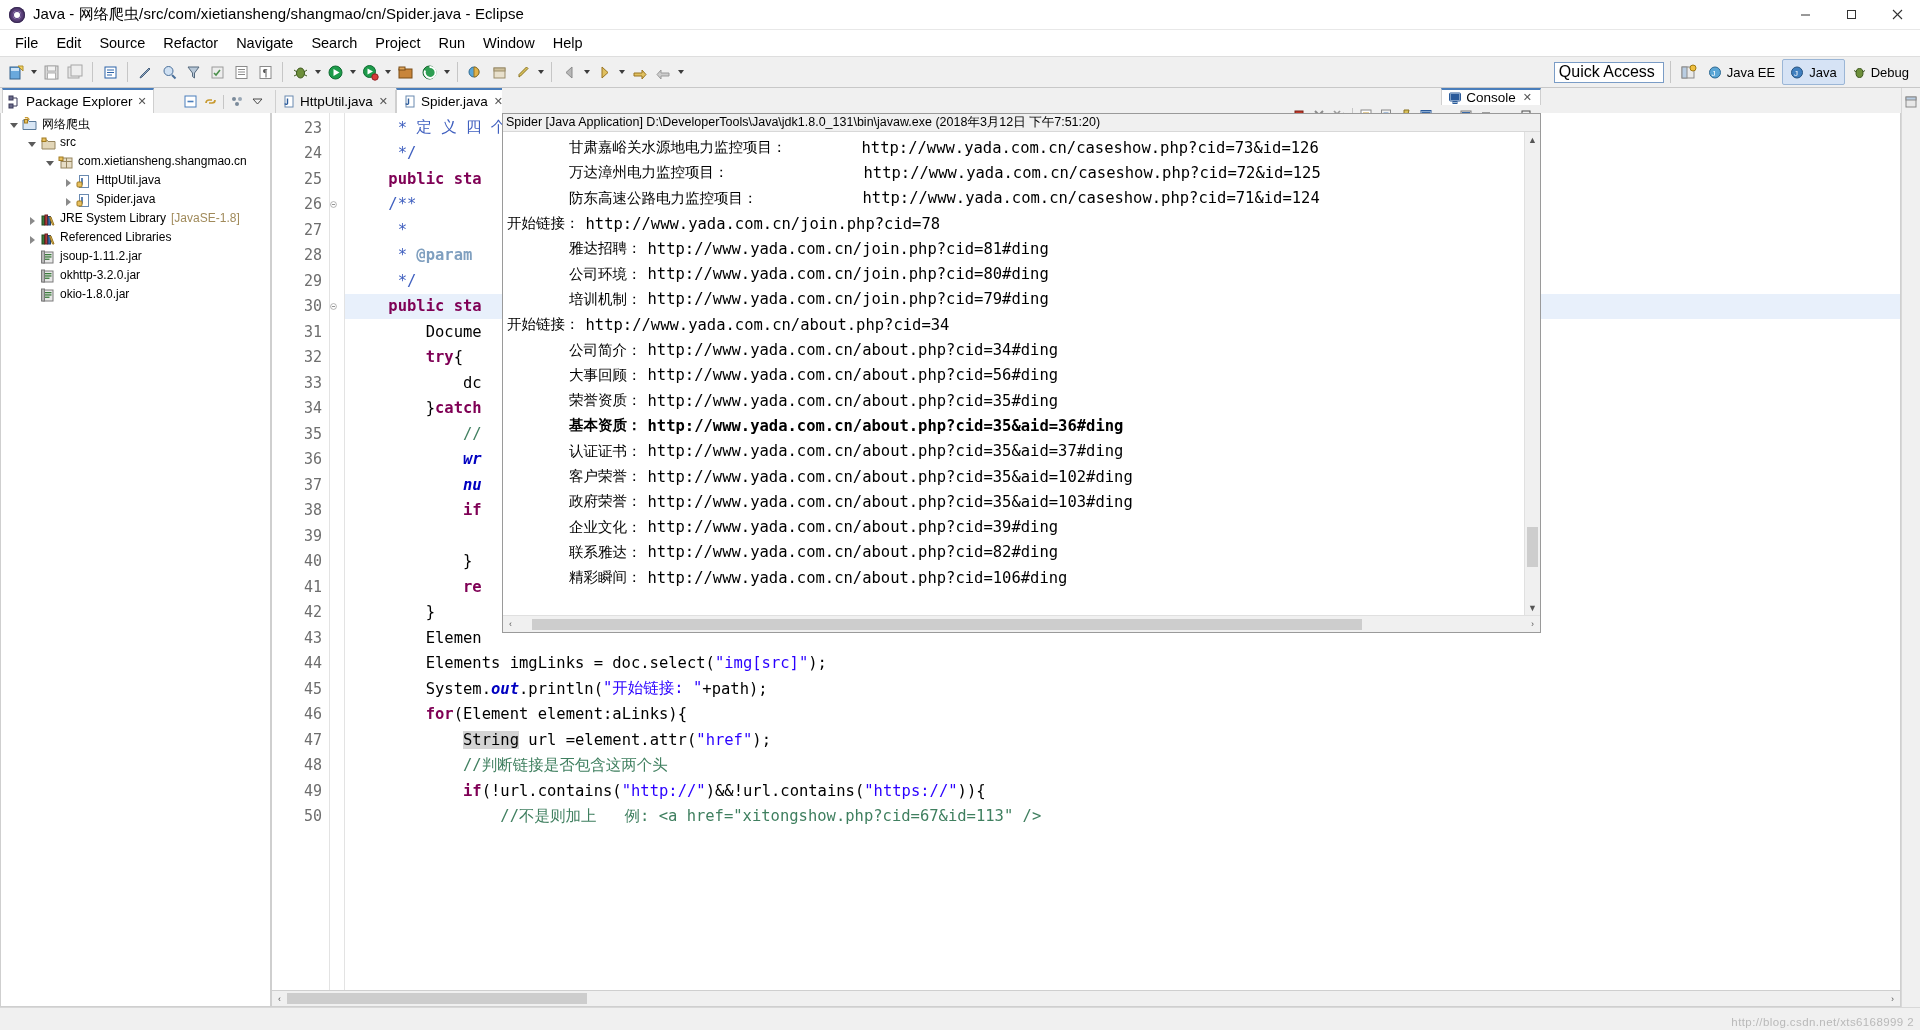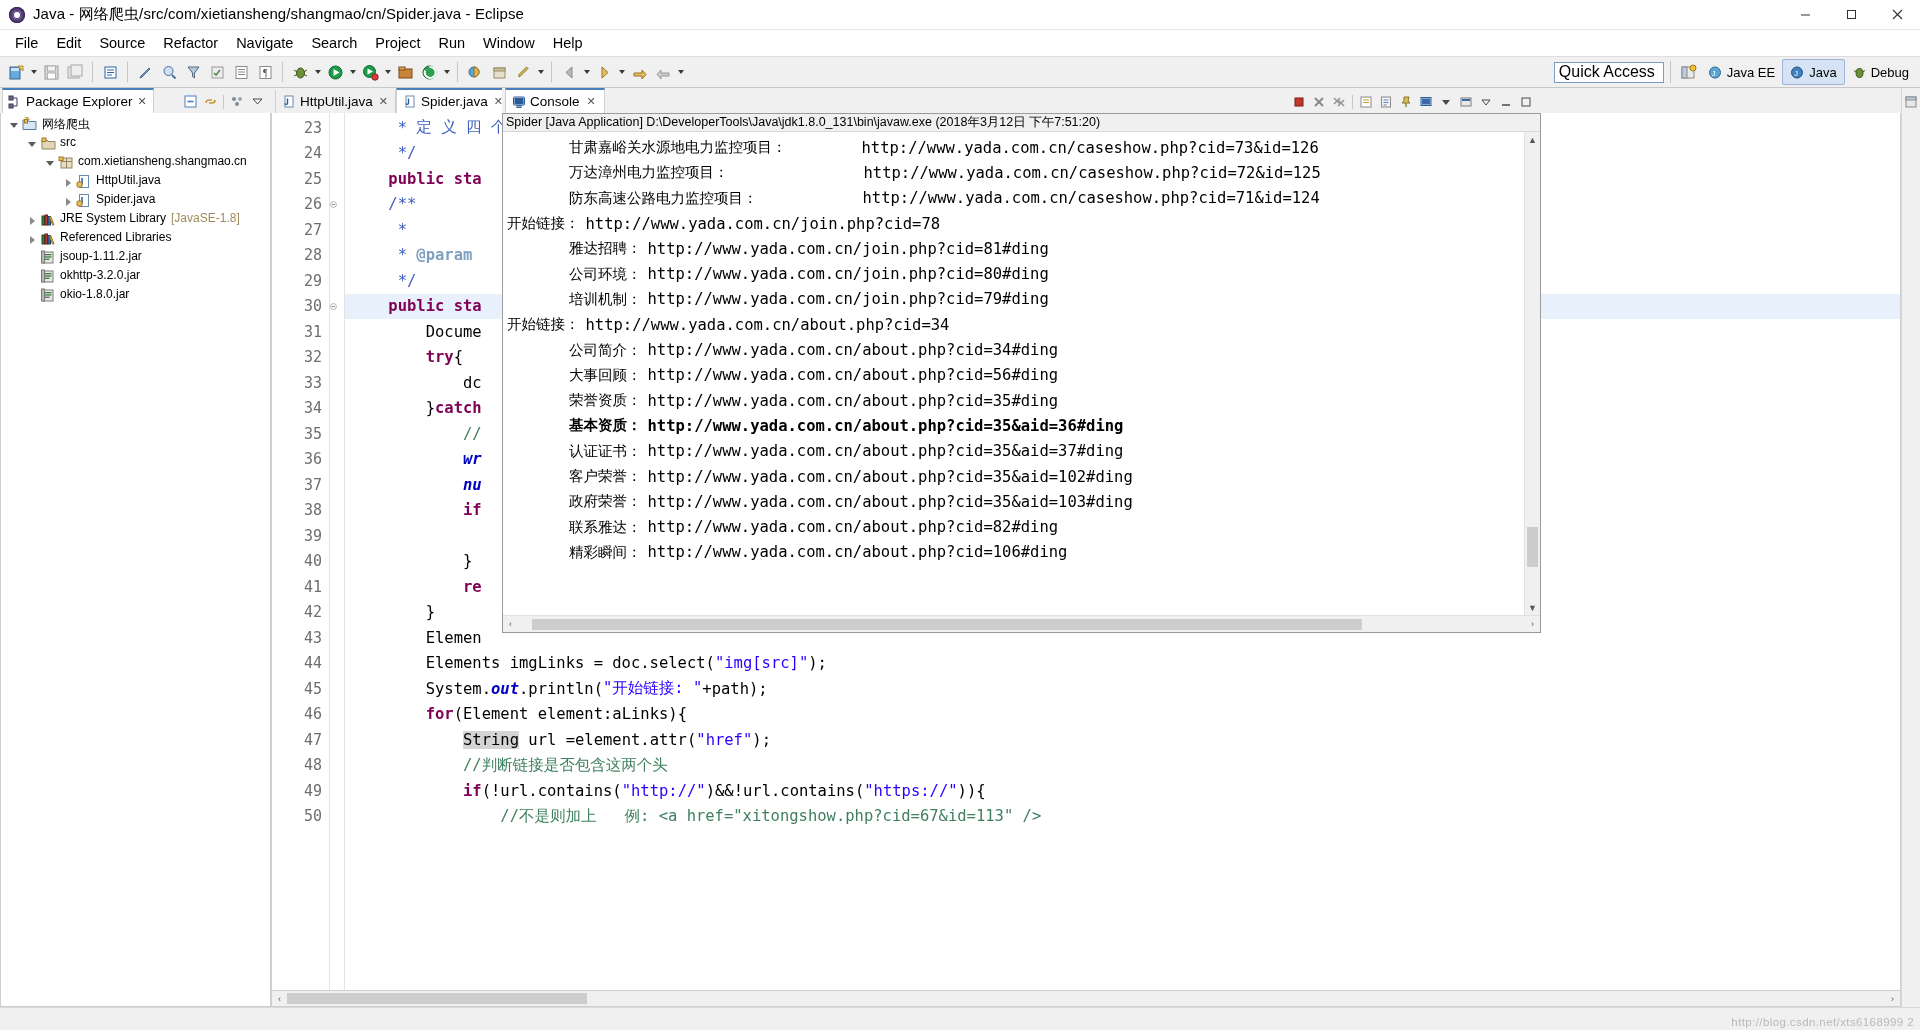--- a/index.html
+++ b/index.html
@@ -94,21 +94,21 @@
   .fld{color:#0000c0;font-style:italic;font-weight:bold;}
   .sel{background:#d4d4d4;}
 
   .ed-hscroll{height:15px;background:#f0f0f0;border:1px solid #cfcfcf;border-top:none;display:flex;align-items:center;flex:0 0 auto;}
   .hs-arrow{width:15px;height:13px;display:flex;align-items:center;justify-content:center;color:#555;font-size:9px;}
   .hs-track{flex:1 1 auto;height:13px;background:#f0f0f0;position:relative;}
   .hs-thumb{position:absolute;left:0;top:1px;height:11px;width:300px;background:#cdcdcd;}
 
   
   .console{position:absolute;left:231px;top:0px;width:1039px;height:545px;z-index:20;display:flex;flex-direction:column;background:#f0f0f0;}
-  .cons-tabrow{height:25px;display:flex;align-items:flex-end;background:#f0f0f0;padding-left:3px;}
+  .cons-tabrow{height:25px;display:flex;align-items:flex-end;background:#f0f0f0;padding-left:3px;flex-direction:column;}
   .cons-tab{height:23px;display:flex;align-items:center;padding:0 8px 0 6px;font-size:13.5px;color:#000;
             background:#ffffff;border-top:2px solid #4a7ebb;border-left:1px solid #cfcfcf;border-right:1px solid #cfcfcf;}
   .cons-tab .ct-icon{margin-right:4px;display:flex;}
   .cons-tab .ct-close{margin-left:7px;color:#555;font-size:11px;}
   .cons-tools{display:flex;align-items:center;height:23px;margin-left:auto;padding-right:5px;}
   .ctool{width:20px;height:20px;display:flex;align-items:center;justify-content:center;}
   .ctool-sep{width:1px;height:14px;background:#c6c6c6;margin:0 3px;}
   .cons-main{flex:1 1 auto;display:flex;flex-direction:column;background:#ffffff;border:1px solid #9a9a9a;border-top:1px solid #9a9a9a;min-height:0;}
   .cons-header{height:17px;background:#f0f0f0;border-bottom:1px solid #d8d8d8;display:flex;align-items:center;
                padding-left:3px;font-size:12.5px;color:#000;white-space:nowrap;}
@@ -788,20 +788,21 @@
                 <div class="coline" style="padding-left: 66px;"><span class="co-ch">公司环境：</span><span style="display: inline-block; width: 6px;"></span><span>http://www.yada.com.cn/join.php?cid=80#ding</span></div>
                 <div class="coline" style="padding-left: 66px;"><span class="co-ch">培训机制：</span><span style="display: inline-block; width: 6px;"></span><span>http://www.yada.com.cn/join.php?cid=79#ding</span></div>
                 <div class="coline" style="padding-left: 4px;"><span class="co-ch">开始链接：</span><span style="display: inline-block; width: 6px;"></span><span>http://www.yada.com.cn/about.php?cid=34</span></div>
                 <div class="coline" style="padding-left: 66px;"><span class="co-ch">公司简介：</span><span style="display: inline-block; width: 6px;"></span><span>http://www.yada.com.cn/about.php?cid=34#ding</span></div>
                 <div class="coline" style="padding-left: 66px;"><span class="co-ch">大事回顾：</span><span style="display: inline-block; width: 6px;"></span><span>http://www.yada.com.cn/about.php?cid=56#ding</span></div>
                 <div class="coline" style="padding-left: 66px;"><span class="co-ch">荣誉资质：</span><span style="display: inline-block; width: 6px;"></span><span>http://www.yada.com.cn/about.php?cid=35#ding</span></div>
                 <div class="coline" style="padding-left: 66px; font-weight: bold;"><span class="co-ch">基本资质：</span><span style="display: inline-block; width: 6px;"></span><span>http://www.yada.com.cn/about.php?cid=35&amp;aid=36#ding</span></div>
                 <div class="coline" style="padding-left: 66px;"><span class="co-ch">认证证书：</span><span style="display: inline-block; width: 6px;"></span><span>http://www.yada.com.cn/about.php?cid=35&amp;aid=37#ding</span></div>
                 <div class="coline" style="padding-left: 66px;"><span class="co-ch">客户荣誉：</span><span style="display: inline-block; width: 6px;"></span><span>http://www.yada.com.cn/about.php?cid=35&amp;aid=102#ding</span></div>
                 <div class="coline" style="padding-left: 66px;"><span class="co-ch">政府荣誉：</span><span style="display: inline-block; width: 6px;"></span><span>http://www.yada.com.cn/about.php?cid=35&amp;aid=103#ding</span></div>
+                <div class="coline" style="padding-left: 66px;"><span class="co-ch">企业文化：</span><span style="display: inline-block; width: 6px;"></span><span>http://www.yada.com.cn/about.php?cid=39#ding</span></div>
                 <div class="coline" style="padding-left: 66px;"><span class="co-ch">联系雅达：</span><span style="display: inline-block; width: 6px;"></span><span>http://www.yada.com.cn/about.php?cid=82#ding</span></div>
                 <div class="coline" style="padding-left: 66px;"><span class="co-ch">精彩瞬间：</span><span style="display: inline-block; width: 6px;"></span><span>http://www.yada.com.cn/about.php?cid=106#ding</span></div>
               </div>
             <div class="cons-vscroll">
               <div class="vs-arrow">▲</div>
               <div class="vs-track">
                 <div class="vs-thumb" style="top:380px;height:40px;"></div>
               </div>
               <div class="vs-arrow">▼</div>
             </div>

